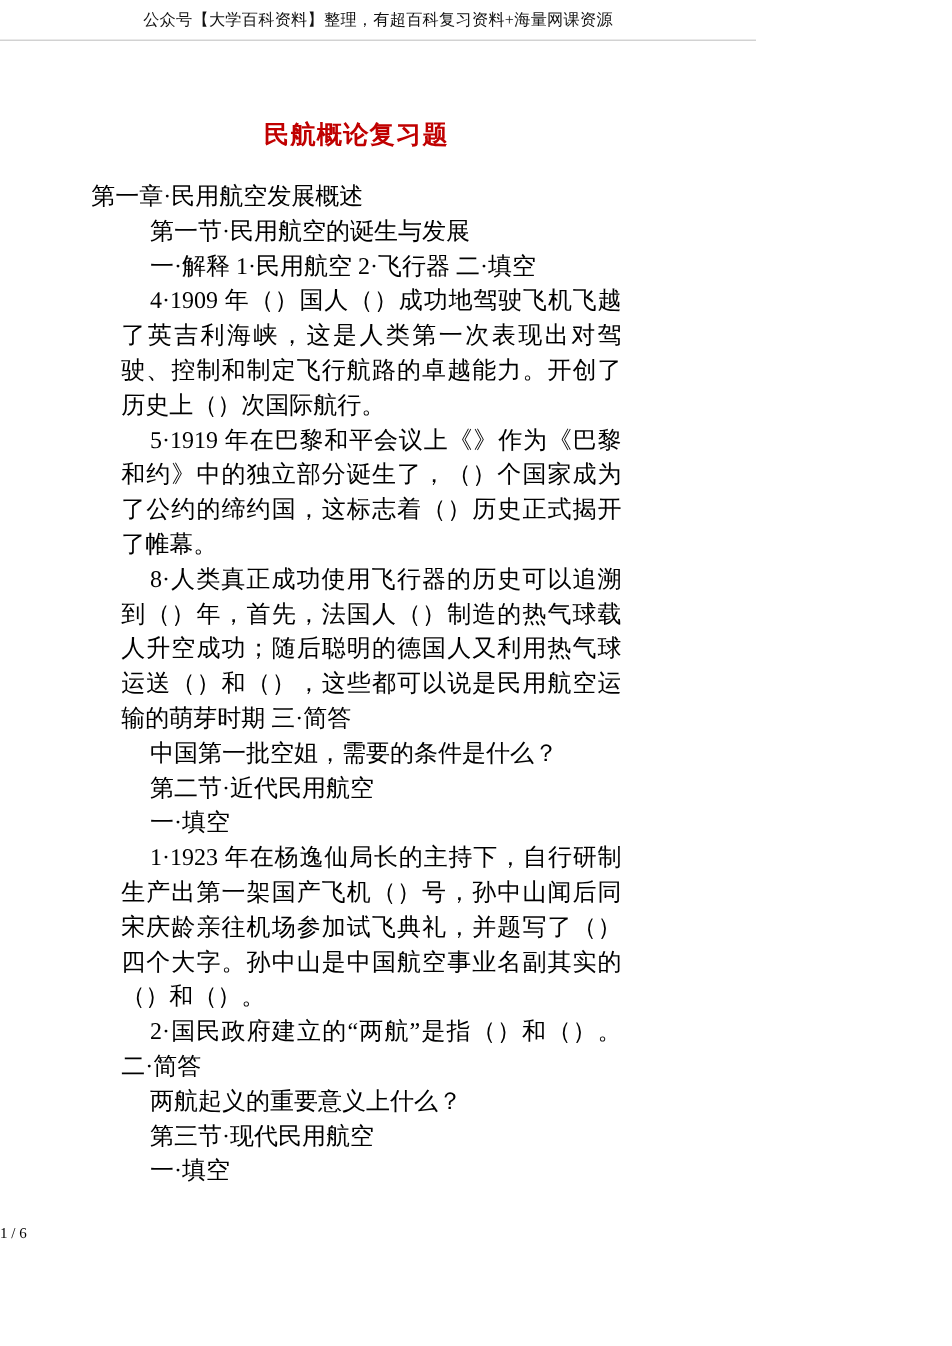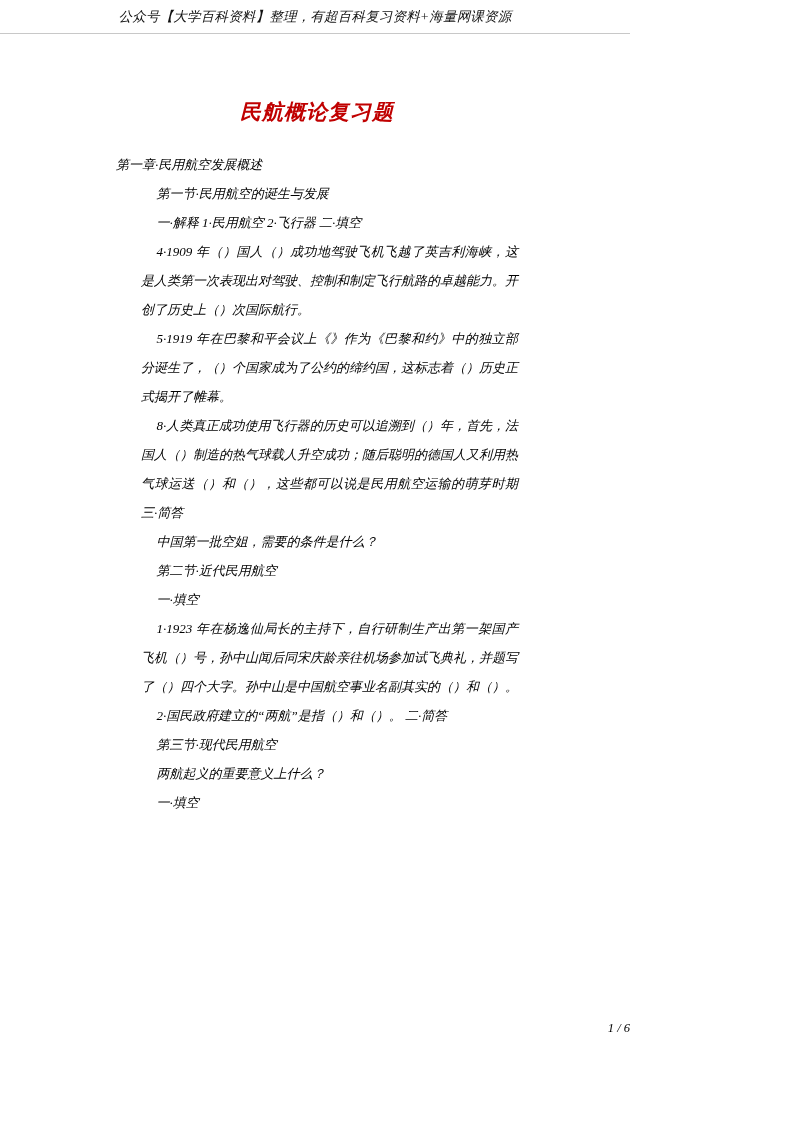--- a/index.html
+++ b/index.html
@@ -13,21 +13,20 @@
     font-family: "Liberation Serif", "DejaVu Serif", serif;
     color: #000000;
     position: relative;
     overflow: hidden;
   }
   .page {
     width: 630px;
     height: 1122px;
     box-sizing: border-box;
     position: relative;
-    font-style: italic;
   }
   .header-bar {
     position: absolute;
     top: 0;
     left: 0;
     right: 0;
     height: 33px;
     border-bottom: 1px solid #c8c8c8;
     display: flex;
     align-items: center;
@@ -38,54 +37,54 @@
     font-family: "Liberation Serif", "DejaVu Serif", serif;
     color: #111111;
     letter-spacing: 0.2px;
   }
   .content {
     position: absolute;
     top: 33px;
     left: 0;
     right: 0;
     bottom: 0;
-    padding: 0 112px 0 116px;
+    padding: 0 112px 0 76px;
     box-sizing: border-box;
   }
   .doc-title {
     text-align: center;
     color: #c00000;
     font-size: 21px;
     font-weight: bold;
     margin-top: 65px;
     margin-bottom: 24px;
     letter-spacing: 1px;
     font-family: "Liberation Serif", "DejaVu Serif", serif;
   }
   .para {
-    font-size: 13px;
+    font-size: 20px;
     line-height: 29px;
     text-align: justify;
     text-justify: inter-ideograph;
     margin: 0;
     color: #000000;
   }
   .para.indent {
     text-indent: 1.2em;
     margin-left: 25px;
   }
   .para.noindent {
     text-indent: 0;
   }
   .footer {
     position: absolute;
     left: 0;
     right: 0;
     bottom: 86px;
-    text-align: right;
+    text-align: left;
     font-size: 12.5px;
     color: #000000;
     font-family: "Liberation Serif", "DejaVu Serif", serif;
   }
 </style>
 </head>
 <body>
 
 <div class="page">
 
@@ -101,22 +100,22 @@
     <p class="para indent">第一节·民用航空的诞生与发展</p>
     <p class="para indent">一·解释 1·民用航空 2·飞行器 二·填空</p>
     <p class="para indent">4·1909 年（）国人（）成功地驾驶飞机飞越了英吉利海峡，这是人类第一次表现出对驾驶、控制和制定飞行航路的卓越能力。开创了历史上（）次国际航行。</p>
     <p class="para indent">5·1919 年在巴黎和平会议上《》作为《巴黎和约》中的独立部分诞生了，（）个国家成为了公约的缔约国，这标志着（）历史正式揭开了帷幕。</p>
     <p class="para indent">8·人类真正成功使用飞行器的历史可以追溯到（）年，首先，法国人（）制造的热气球载人升空成功；随后聪明的德国人又利用热气球运送（）和（），这些都可以说是民用航空运输的萌芽时期 三·简答</p>
     <p class="para indent">中国第一批空姐，需要的条件是什么？</p>
     <p class="para indent">第二节·近代民用航空</p>
     <p class="para indent">一·填空</p>
     <p class="para indent">1·1923 年在杨逸仙局长的主持下，自行研制生产出第一架国产飞机（）号，孙中山闻后同宋庆龄亲往机场参加试飞典礼，并题写了（）四个大字。孙中山是中国航空事业名副其实的（）和（）。</p>
     <p class="para indent">2·国民政府建立的“两航”是指（）和（）。 二·简答</p>
+    <p class="para indent">两航起义的重要意义上什么？</p>
     <p class="para indent">第三节·现代民用航空</p>
-    <p class="para indent">两航起义的重要意义上什么？</p>
     <p class="para indent">一·填空</p>
 
   </div>
 
   <div class="footer">
     <span>1 / 6</span>
   </div>
 
 </div>
 

